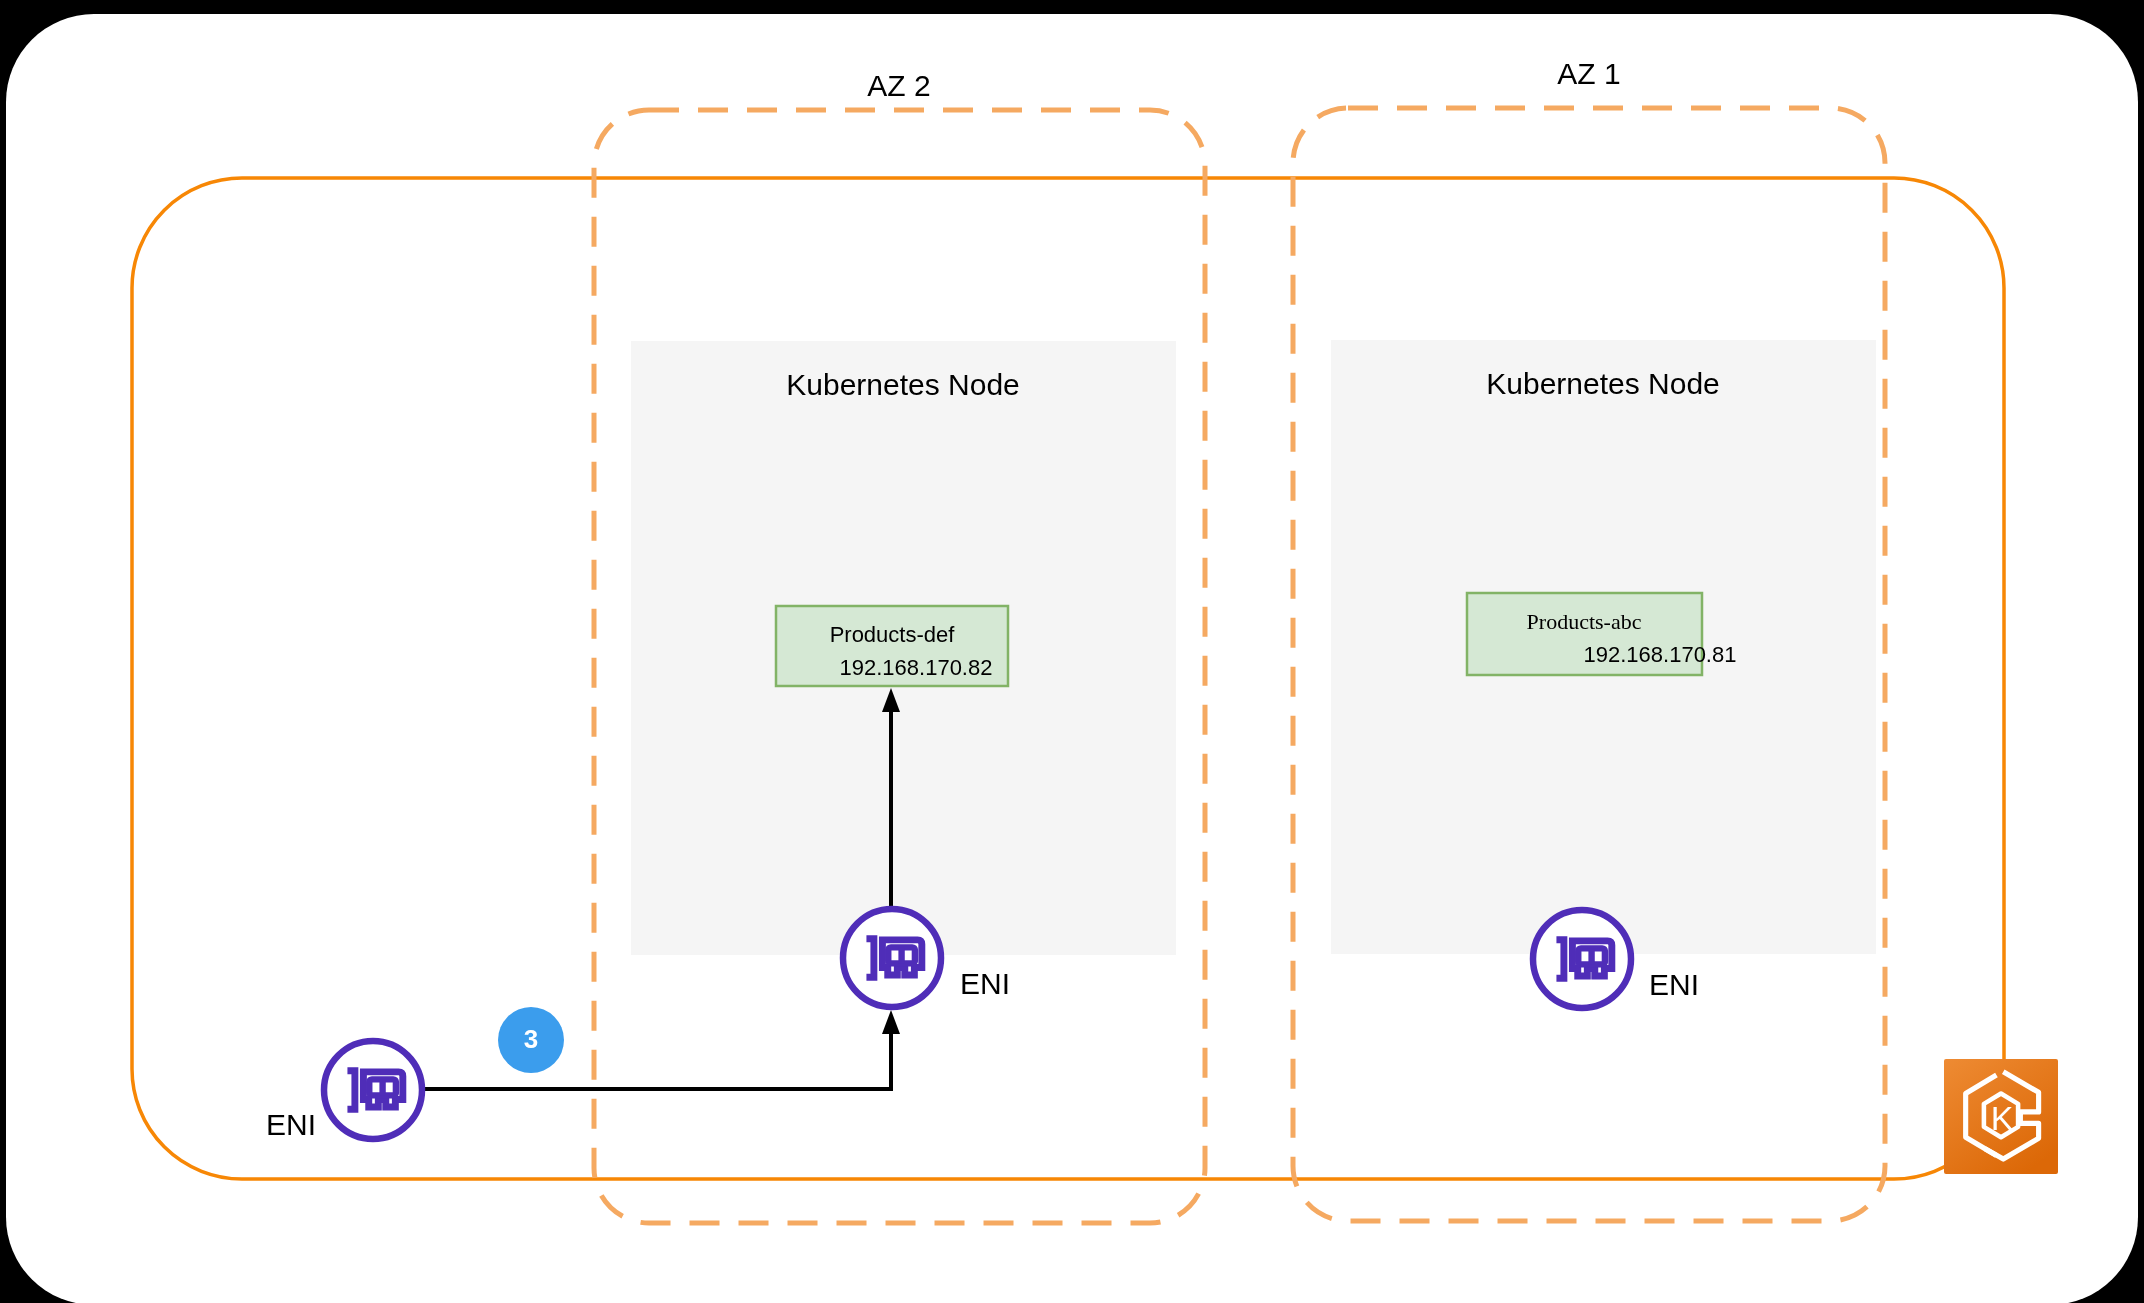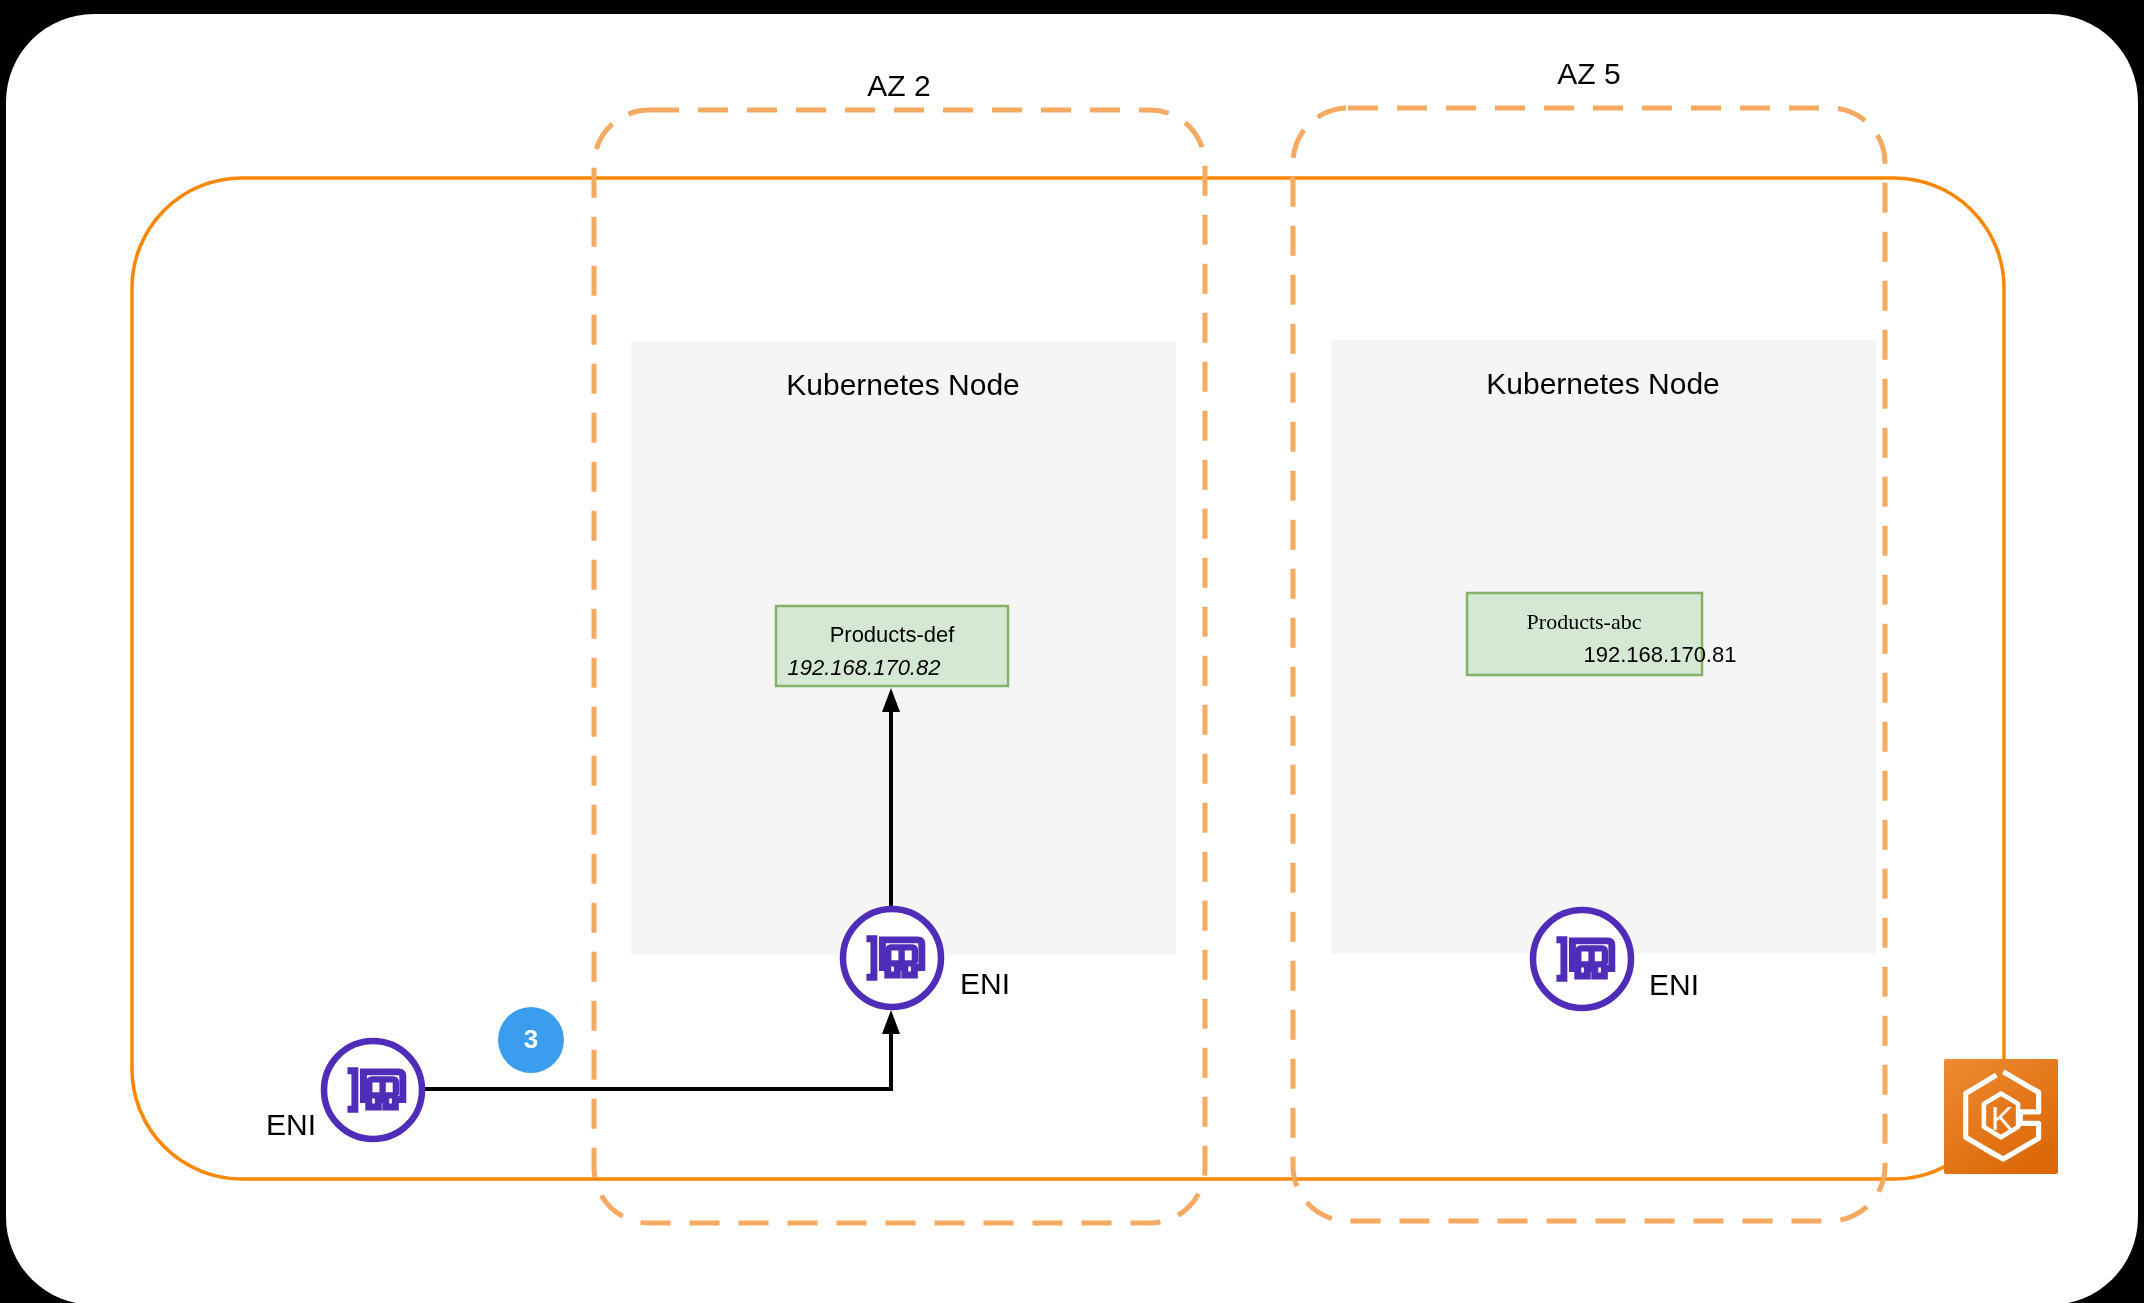--- a/index.html
+++ b/index.html
@@ -98,28 +98,28 @@
       <g transform="translate(1944,1051) scale(1.14,1.15)" fill="none" stroke="#ffffff" stroke-width="4.5" stroke-linejoin="round">
         <path d="M 46,14 L 19,30 L 19,68 L 46,84"></path>
         <path d="M 52,11 L 83,29 L 83,46 L 67,46 L 67,56 L 83,56 L 83,69 L 52,87 L 36,78"></path>
         <path d="M 50,30 L 65,39 L 65,59 L 50,68 L 35,59 L 35,39 Z" stroke-width="4"></path>
       </g>
     </g>
   </svg>
 
   <div class="lbl big" style="left:899px;top:78px;">AZ 2</div>
 
-  <div class="lbl big" style="left:1589px;top:66px;">AZ 5</div>
+  <div class="lbl big" style="left:1589px;top:66px;">AZ 1</div>
 
   <div class="lbl big" style="left:903px;top:377px;">Kubernetes Node</div>
 
   <div class="lbl big" style="left:1603px;top:376px;">Kubernetes Node</div>
 
   <div class="lbl pod" style="left:892px;top:627px;">Products-def</div>
-  <div class="lbl pod" style="left:864px;top:660px;font-style:italic;">192.168.170.82</div>
+  <div class="lbl pod" style="left:916px;top:660px;">192.168.170.82</div>
 
   <div class="lbl pod" style="left:1584px;top:614px;font-family:Liberation Serif, serif;">Products-abc</div>
   <div class="lbl pod" style="left:1660px;top:647px;">192.168.170.81</div>
 
   <div class="lbl big" style="left:985px;top:976px;">ENI</div>
 
   <div class="lbl big" style="left:1674px;top:977px;">ENI</div>
 
   <div class="lbl big" style="left:291px;top:1117px;">ENI</div>
 

